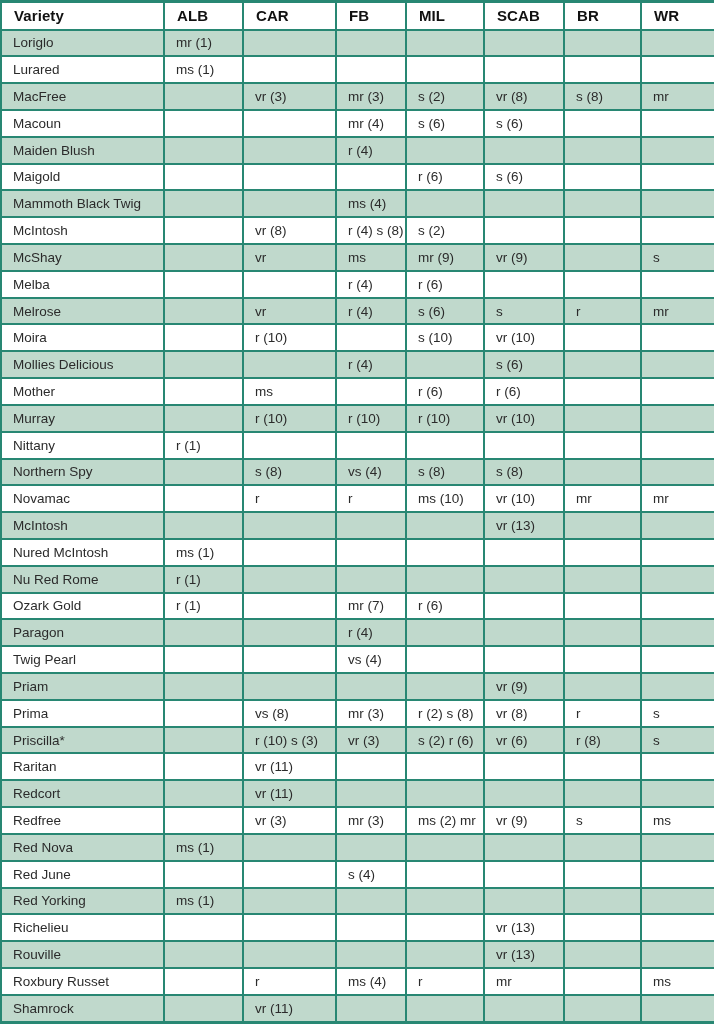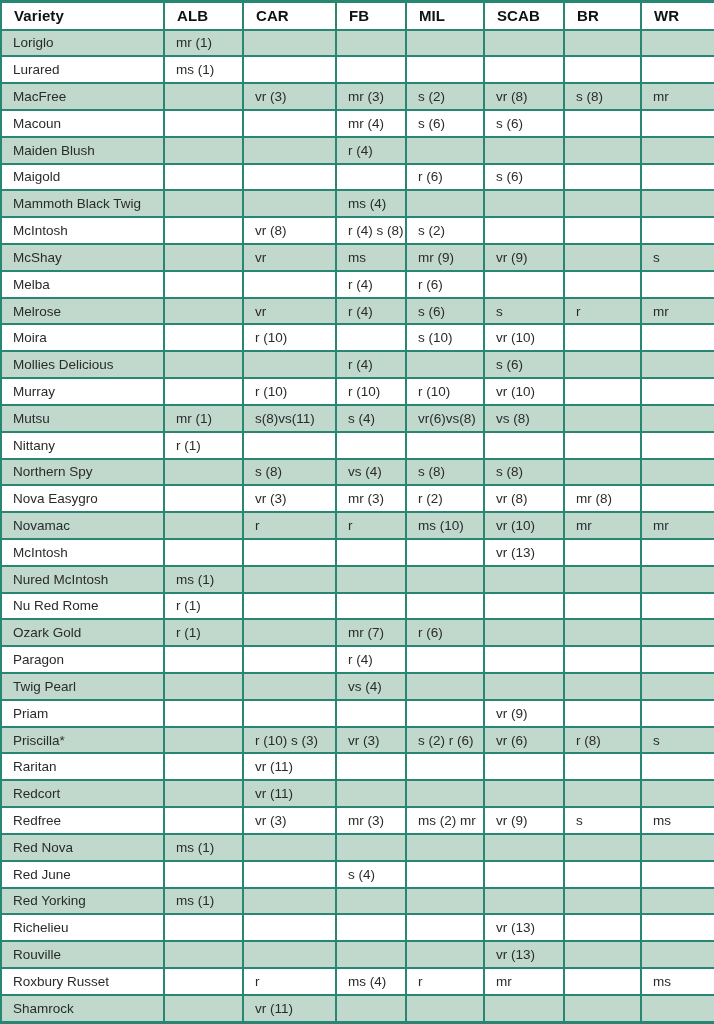--- a/index.html
+++ b/index.html
@@ -197,70 +197,60 @@
         <td>Mollies Delicious</td>
         <td></td>
         <td></td>
         <td>r (4)</td>
         <td></td>
         <td>s (6)</td>
         <td></td>
         <td></td>
       </tr>
       <tr>
+        <td>Mother</td>
+        <td></td>
+        <td>ms</td>
+        <td></td>
+        <td>r (6)</td>
+        <td>r (6)</td>
+        <td></td>
+        <td></td>
+      </tr>
+      <tr>
         <td>Murray</td>
         <td></td>
         <td>r (10)</td>
         <td>r (10)</td>
         <td>r (10)</td>
         <td>vr (10)</td>
         <td></td>
         <td></td>
       </tr>
       <tr>
-        <td>Mutsu</td>
-        <td>mr (1)</td>
-        <td>s(8)vs(11)</td>
-        <td>s (4)</td>
-        <td>vr(6)vs(8)</td>
-        <td>vs (8)</td>
-        <td></td>
-        <td></td>
-      </tr>
-      <tr>
         <td>Nittany</td>
         <td>r (1)</td>
         <td></td>
         <td></td>
         <td></td>
         <td></td>
         <td></td>
         <td></td>
       </tr>
       <tr>
         <td>Northern Spy</td>
         <td></td>
         <td>s (8)</td>
         <td>vs (4)</td>
         <td>s (8)</td>
         <td>s (8)</td>
         <td></td>
         <td></td>
       </tr>
       <tr>
-        <td>Nova Easygro</td>
-        <td></td>
-        <td>vr (3)</td>
-        <td>mr (3)</td>
-        <td>r (2)</td>
-        <td>vr (8)</td>
-        <td>mr (8)</td>
-        <td></td>
-      </tr>
-      <tr>
         <td>Novamac</td>
         <td></td>
         <td>r</td>
         <td>r</td>
         <td>ms (10)</td>
         <td>vr (10)</td>
         <td>mr</td>
         <td>mr</td>
       </tr>
       <tr>
@@ -325,20 +315,30 @@
       </tr>
       <tr>
         <td>Priam</td>
         <td></td>
         <td></td>
         <td></td>
         <td></td>
         <td>vr (9)</td>
         <td></td>
         <td></td>
+      </tr>
+      <tr>
+        <td>Prima</td>
+        <td></td>
+        <td>vs (8)</td>
+        <td>mr (3)</td>
+        <td>r (2) s (8)</td>
+        <td>vr (8)</td>
+        <td>r</td>
+        <td>s</td>
       </tr>
       <tr>
         <td>Priscilla*</td>
         <td></td>
         <td>r (10) s (3)</td>
         <td>vr (3)</td>
         <td>s (2) r (6)</td>
         <td>vr (6)</td>
         <td>r (8)</td>
         <td>s</td>

